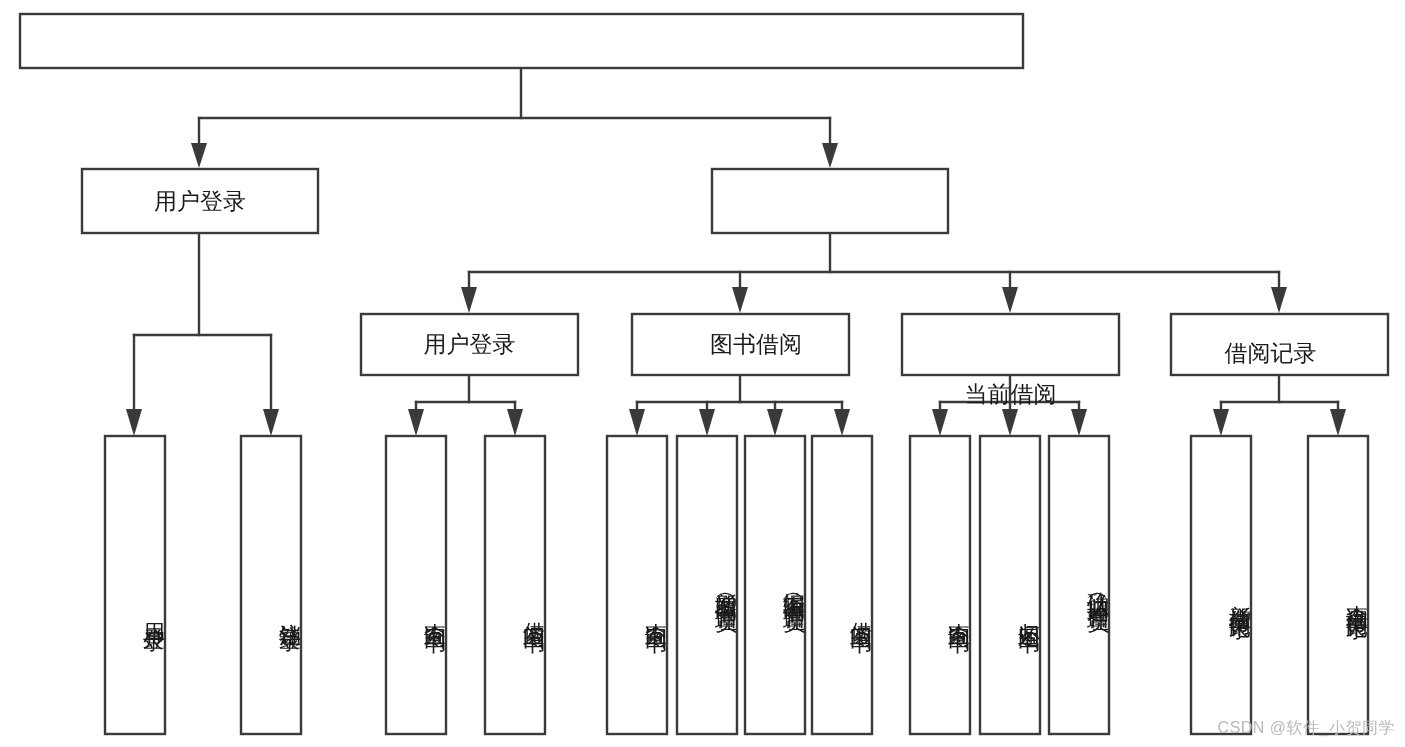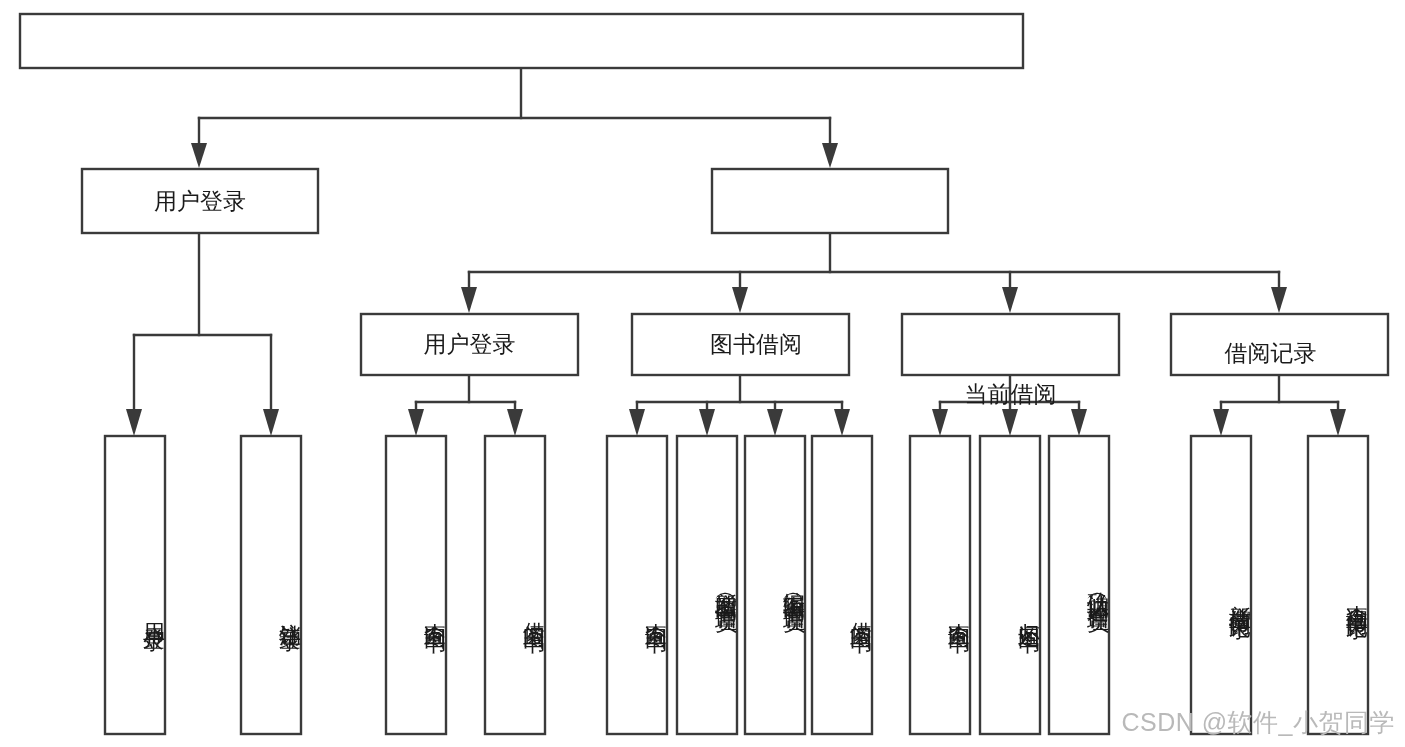--- a/index.html
+++ b/index.html
@@ -64,21 +64,21 @@
     font-size: 23px;
     color: #1a1a1a;
     font-family: "Liberation Sans", "DejaVu Sans", sans-serif;
     white-space: nowrap;
     pointer-events: none;
   }
   #watermark {
     position: absolute;
     right: 10px;
     bottom: 8px;
-    font-size: 25px;
+    font-size: 16px;
     color: #b9b9b9;
     font-family: "Liberation Sans", "DejaVu Sans", sans-serif;
     white-space: nowrap;
     letter-spacing: 0.5px;
   }
 </style>
 </head>
 <body>
 
 <div id="diagram-root">

